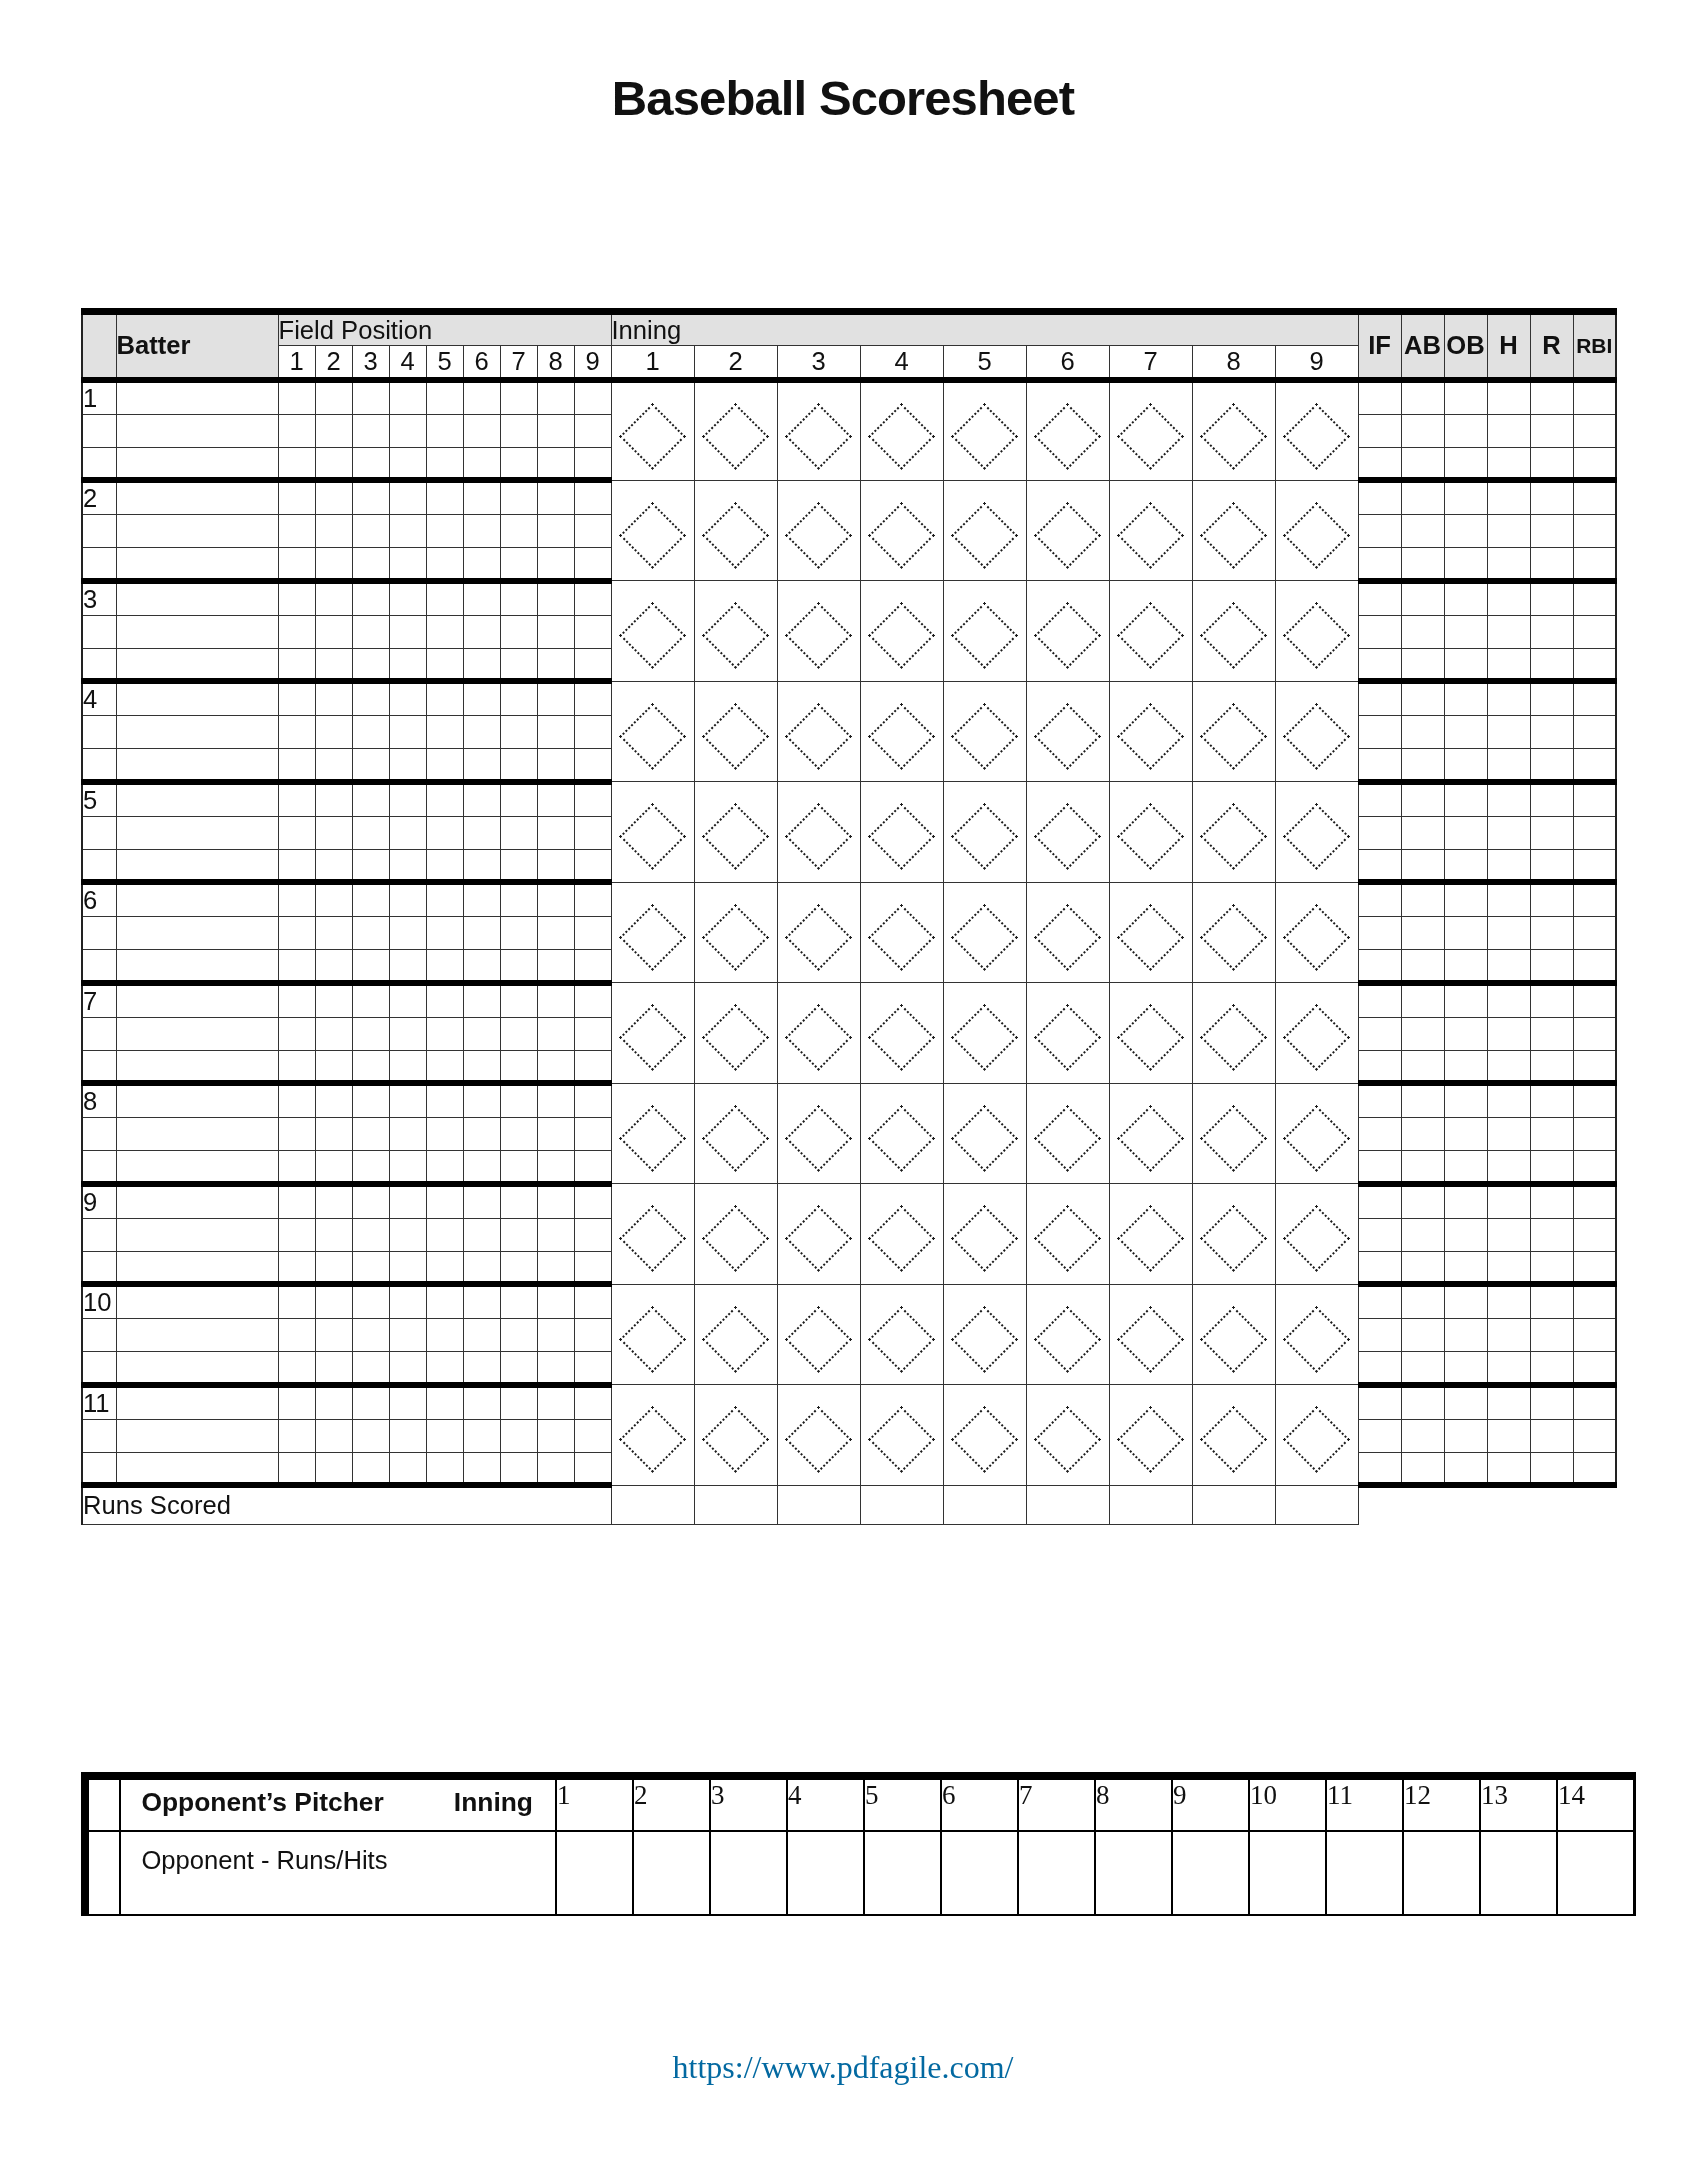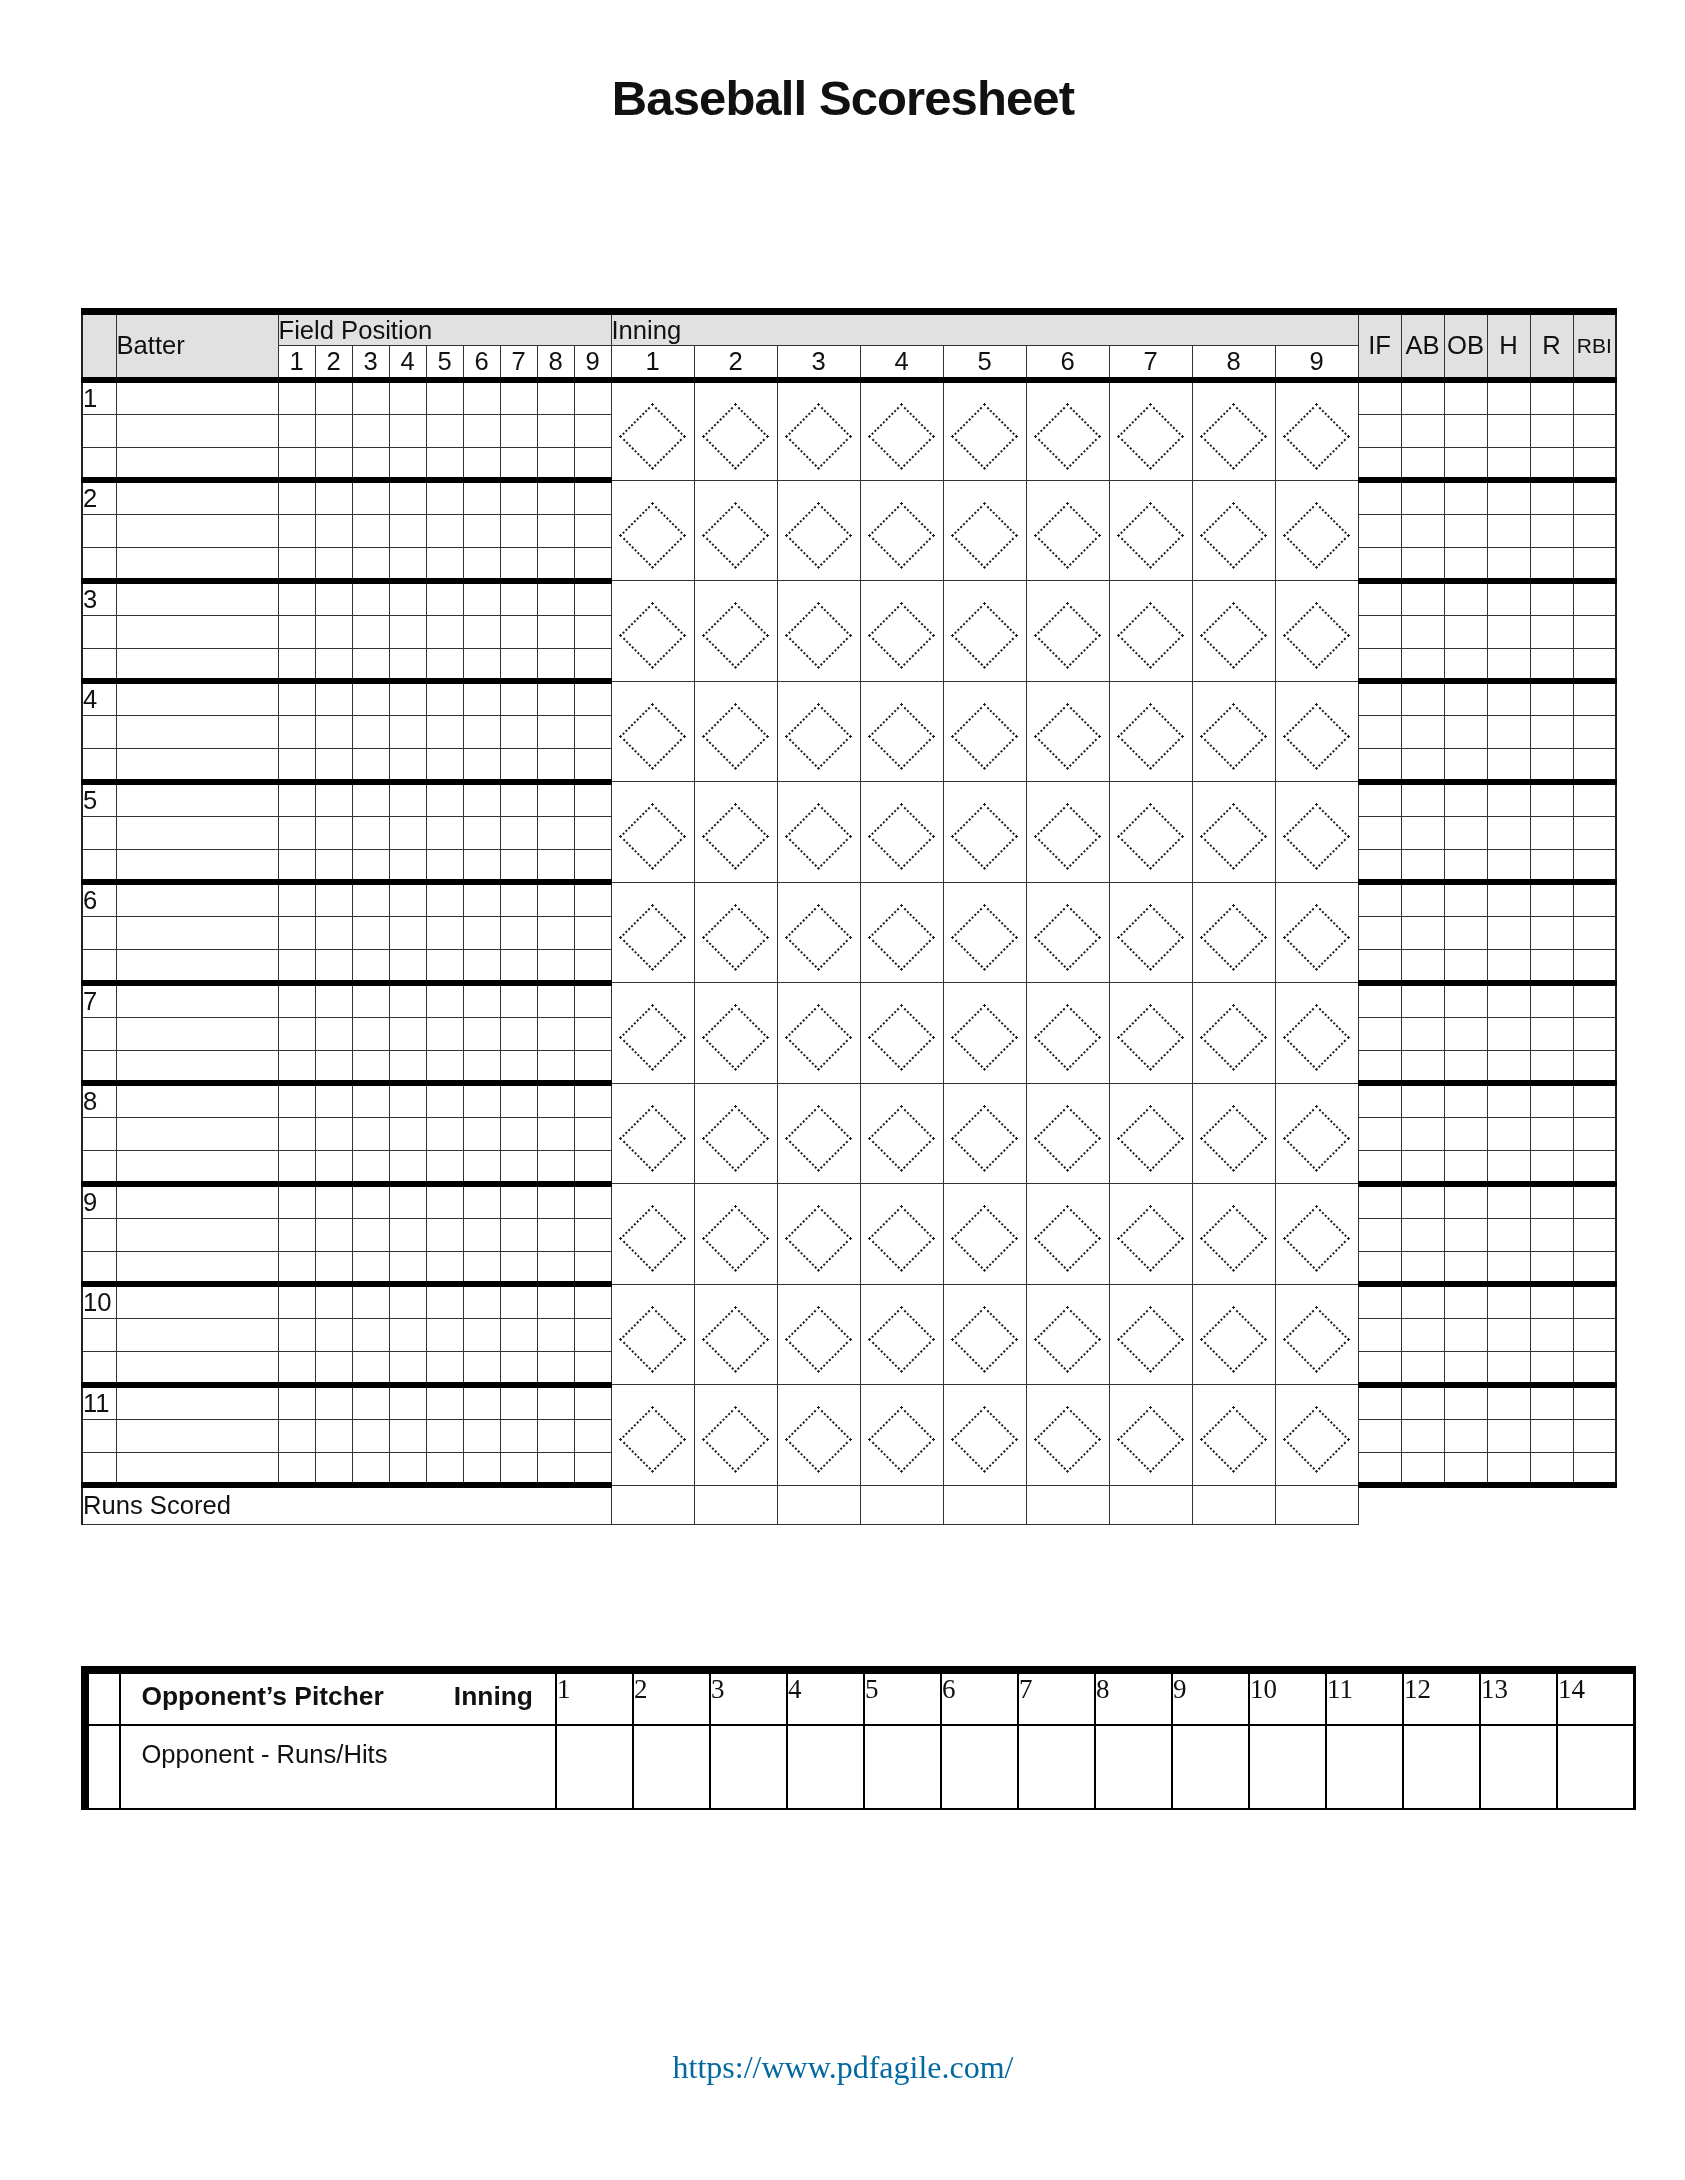--- a/index.html
+++ b/index.html
@@ -31,21 +31,21 @@
   }
   
   .main-mount{position:absolute;top:308px;left:81px;}
   table{border-collapse:collapse;table-layout:fixed;}
   .t-main td{border:1.7px solid #333;padding:0;background:#fff;font-size:25.6px;}
   .t-main .gray{background:#e1e1e1;}
   .hrow1>td{border-top:7.7px solid #000;}
   .hrow1{height:34px;}
   .hrow2{height:34px;}
   .hrow2>td{border-bottom:6px solid #000;}
-  .hspan{border-bottom:6px solid #000 !important;}
+  .hspan{border-bottom:6px solid #000 !important;font-weight:bold;}
   .h-batter{text-align:left;padding-left:6.8px;font-size:25.6px;}
   .h-group{font-size:25.6px;}
   .h-stat{text-align:center;font-size:25px;}
   .h-stat.rbi{font-size:21px;}
   .h-num{text-align:center;font-size:25.6px;}
   .brow{height:33px;}
   .b-num{vertical-align:top;text-align:left;padding-left:3.4px;font-size:28px;line-height:31px;}
   .sub3>td{border-bottom:6px solid #000;}
   .b-inn{border-bottom:6px solid #000;vertical-align:middle;}
   .outer-left{border-left:2.6px solid #222 !important;}
@@ -58,21 +58,21 @@
   }
   .rs-row{height:39px;}
   .rs-label{
     background:#e1e1e1;border-bottom:8.5px solid #000;
     text-align:left;padding-left:12px;font-size:25.6px;vertical-align:middle;
   }
   .rs-cell{background:#d9d9d9;border-bottom:8.5px solid #000;}
   .rs-last{border-right:2.6px solid #222;}
   .ghost{border:none !important;background:transparent !important;}
   
-  .opp-mount{position:absolute;top:1666px;left:81px;}
+  .opp-mount{position:absolute;top:1772px;left:81px;}
   .t-opp td{border:2.6px solid #000;padding:0;background:#fff;}
   .ohead{height:55px;}
   .orow{height:84px;}
   .ohead>td{border-top:8.5px solid #000;}
   .olast>td{border-bottom:9.4px solid #000;}
   .o-first{border-left:8.5px solid #000 !important;}
   .o-right{border-right:3.4px solid #000 !important;}
   .o-label{vertical-align:top;}
   .o-flex{
     display:flex;justify-content:space-between;align-items:flex-start;

